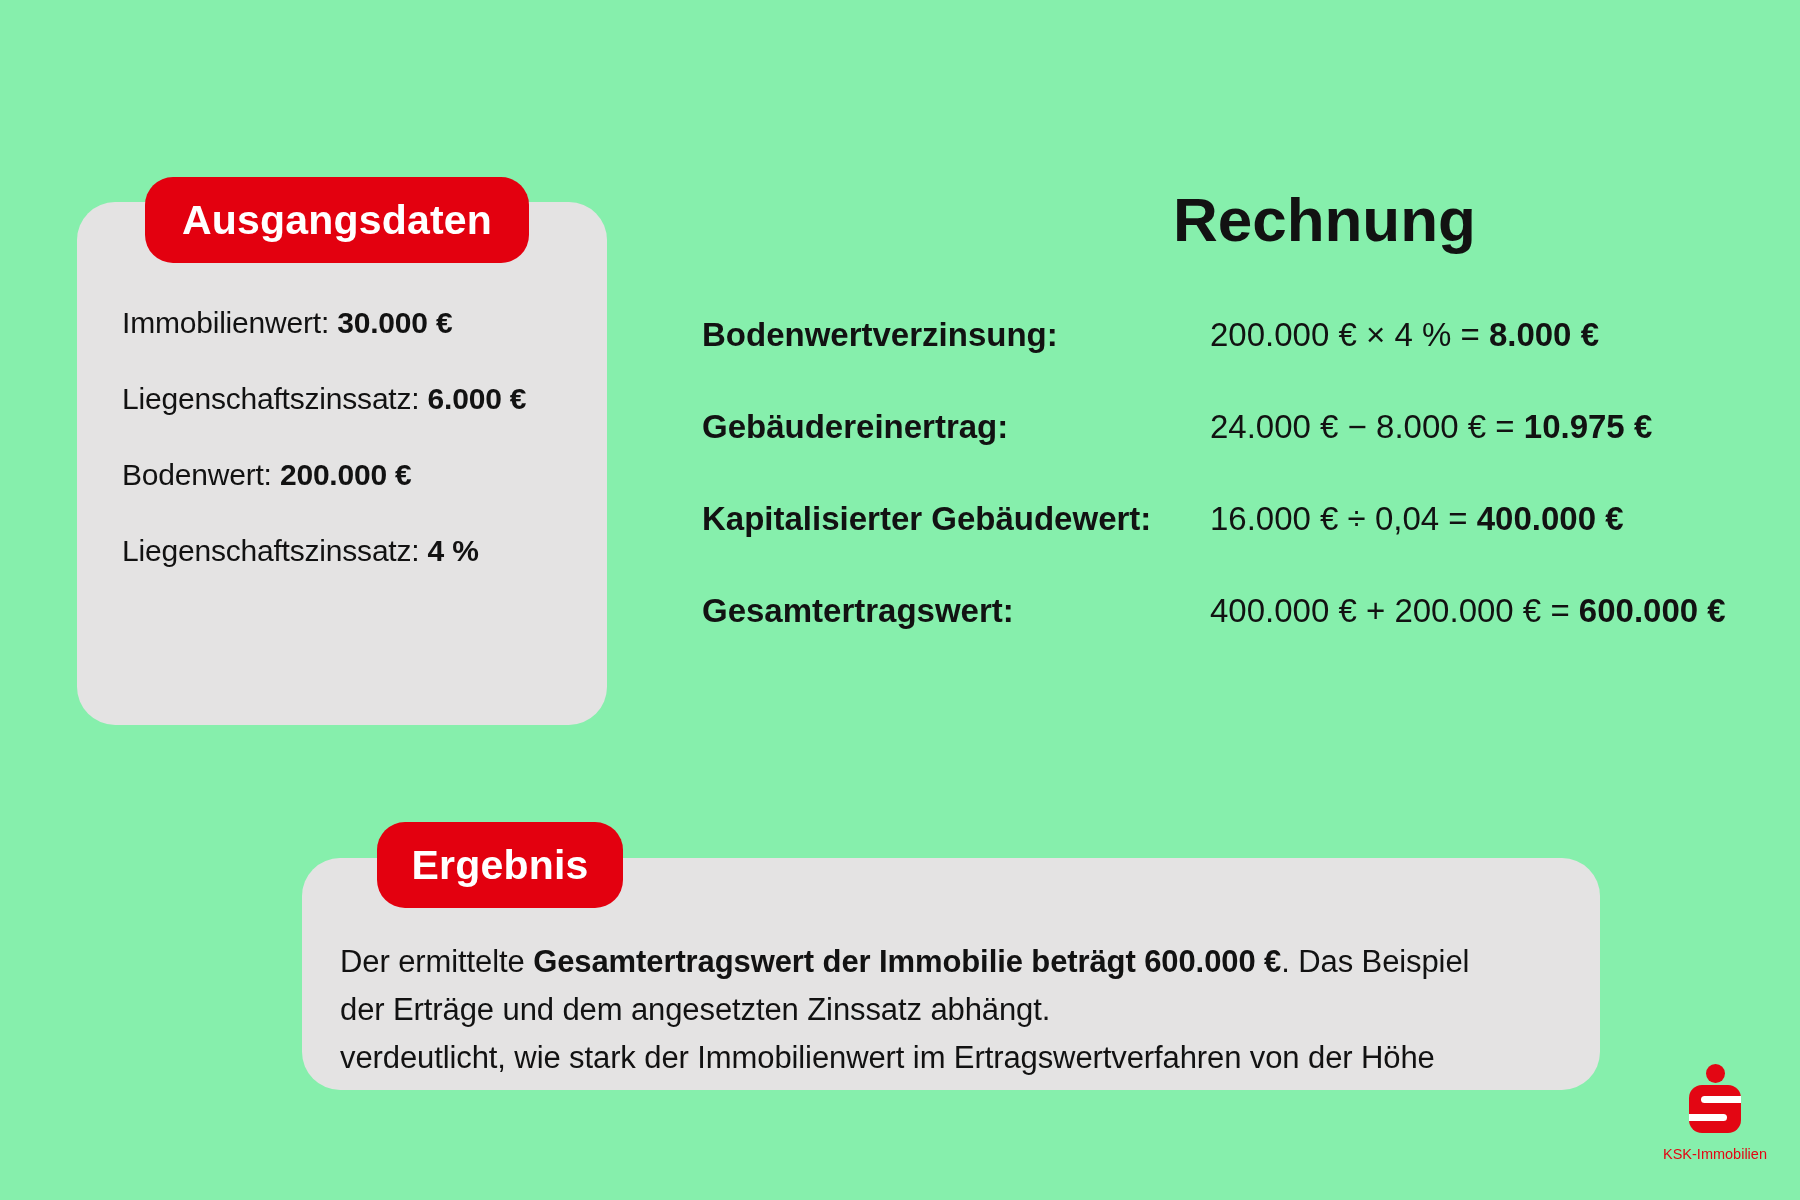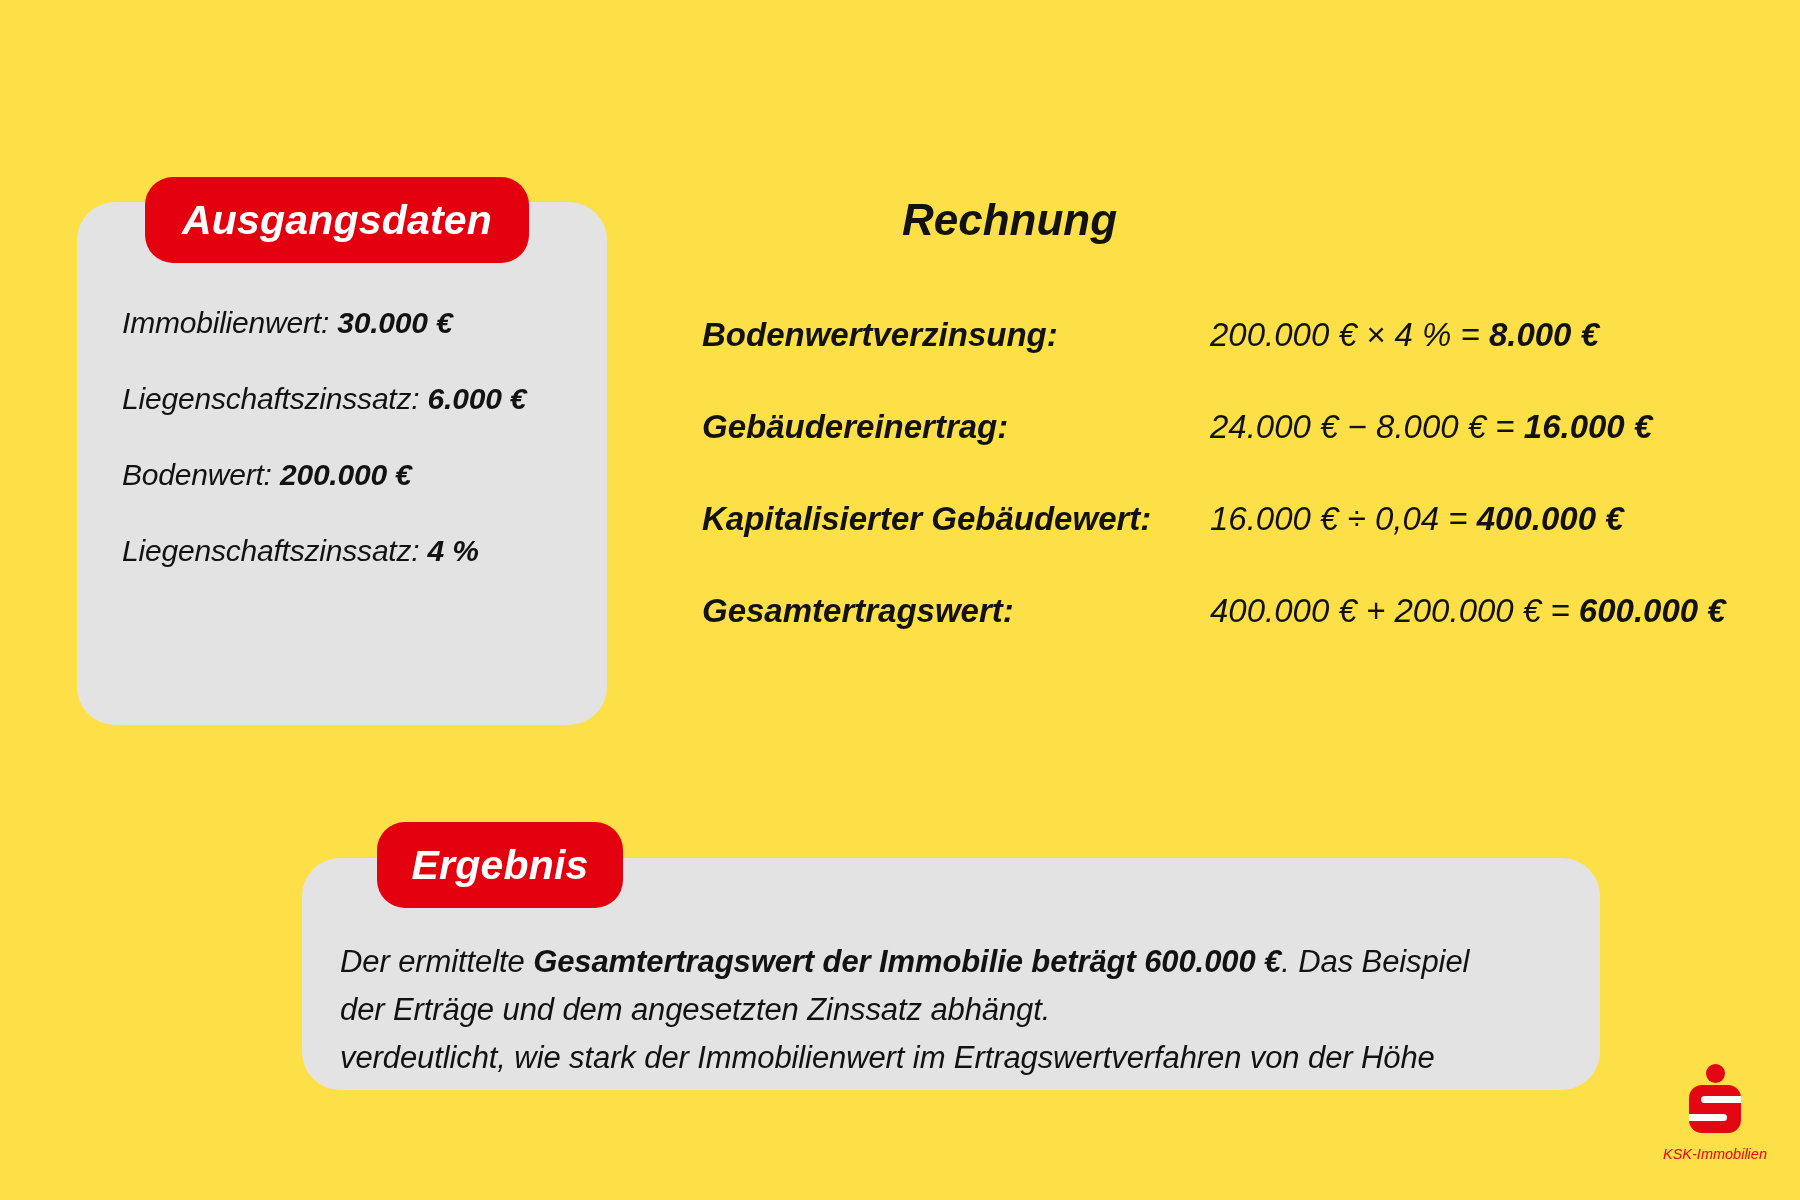--- a/index.html
+++ b/index.html
@@ -1,35 +1,35 @@
 <!DOCTYPE html>
 <html><head>
 <meta charset="utf-8">
 <style>
   html,body{margin:0;padding:0;background:#ffffff;}
   .stage{
-    position:relative;width:1800px;height:1200px;background:#fde047;overflow:hidden;
-    font-family:"Liberation Sans","DejaVu Sans",sans-serif;color:#121212;font-style:italic;
+    position:relative;width:1800px;height:1200px;background:#86efac;overflow:hidden;
+    font-family:"Liberation Sans","DejaVu Sans",sans-serif;color:#121212;
   }
   .card{position:absolute;background:#e4e3e3;border-radius:38px;}
   .badge{
     position:absolute;background:#e3000f;border-radius:28px;
     display:flex;align-items:center;justify-content:center;
     color:#ffffff;font-weight:bold;font-size:41px;letter-spacing:0.2px;
   }
   
   #card-ausgangsdaten{left:77px;top:202px;width:530px;height:523px;}
   #badge-ausgangsdaten{left:145px;top:177px;width:384px;height:86px;}
   #ad-list{position:absolute;left:122px;top:302px;font-size:30px;letter-spacing:-0.2px;}
   .ad-row{line-height:42px;height:42px;margin-bottom:34px;white-space:nowrap;}
   .ad-row b{font-weight:bold;}
   
   #rechnung-title{
-    position:absolute;left:902px;top:182px;width:540px;height:75px;
-    text-align:left;font-size:44px;font-weight:bold;line-height:75px;
+    position:absolute;left:936px;top:182px;width:540px;height:75px;
+    text-align:right;font-size:62px;font-weight:bold;line-height:75px;
   }
   #calc-rows{position:absolute;left:702px;top:314px;}
   .calc-row{display:flex;height:42px;line-height:42px;margin-bottom:50px;font-size:33px;white-space:nowrap;}
   .calc-label{width:508px;font-weight:bold;}
   .calc-value b{font-weight:bold;margin-top:48px;}
   
   #badge-ergebnis{left:377px;top:822px;width:246px;height:86px;}
   #card-ergebnis{left:302px;top:858px;width:1298px;height:232px;}
   #erg-lines{position:absolute;left:340px;top:938px;font-size:31px;letter-spacing:-0.1px;}
   .erg-line{line-height:48px;height:48px;white-space:nowrap;}
@@ -59,21 +59,21 @@
     </div>
 
   <div id="rechnung-title">Rechnung</div>
   <div id="calc-rows">
       <div class="calc-row">
         <div class="calc-label">Bodenwertverzinsung:</div>
         <div class="calc-value"><span>200.000 € × 4 % = </span><b>8.000 €</b></div>
       </div>
       <div class="calc-row">
         <div class="calc-label">Gebäudereinertrag:</div>
-        <div class="calc-value"><span>24.000 € − 8.000 € = </span><b>16.000 €</b></div>
+        <div class="calc-value"><span>24.000 € − 8.000 € = </span><b>10.975 €</b></div>
       </div>
       <div class="calc-row">
         <div class="calc-label">Kapitalisierter Gebäudewert:</div>
         <div class="calc-value"><span>16.000 € ÷ 0,04 = </span><b>400.000 €</b></div>
       </div>
       <div class="calc-row">
         <div class="calc-label">Gesamtertragswert:</div>
         <div class="calc-value"><span>400.000 € + 200.000 € = </span><b>600.000 €</b></div>
       </div>
     </div>

